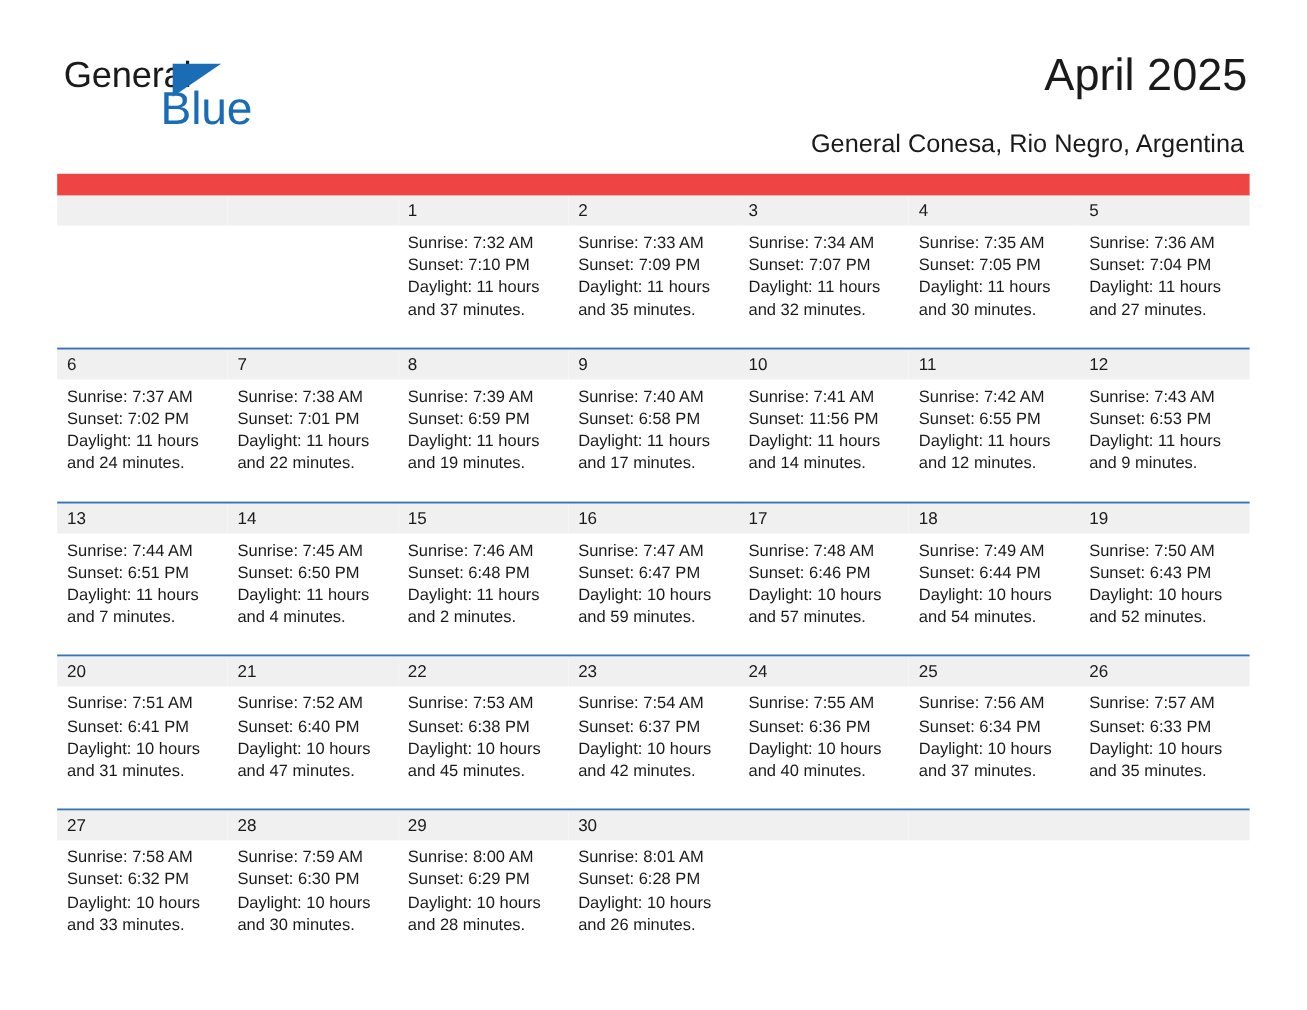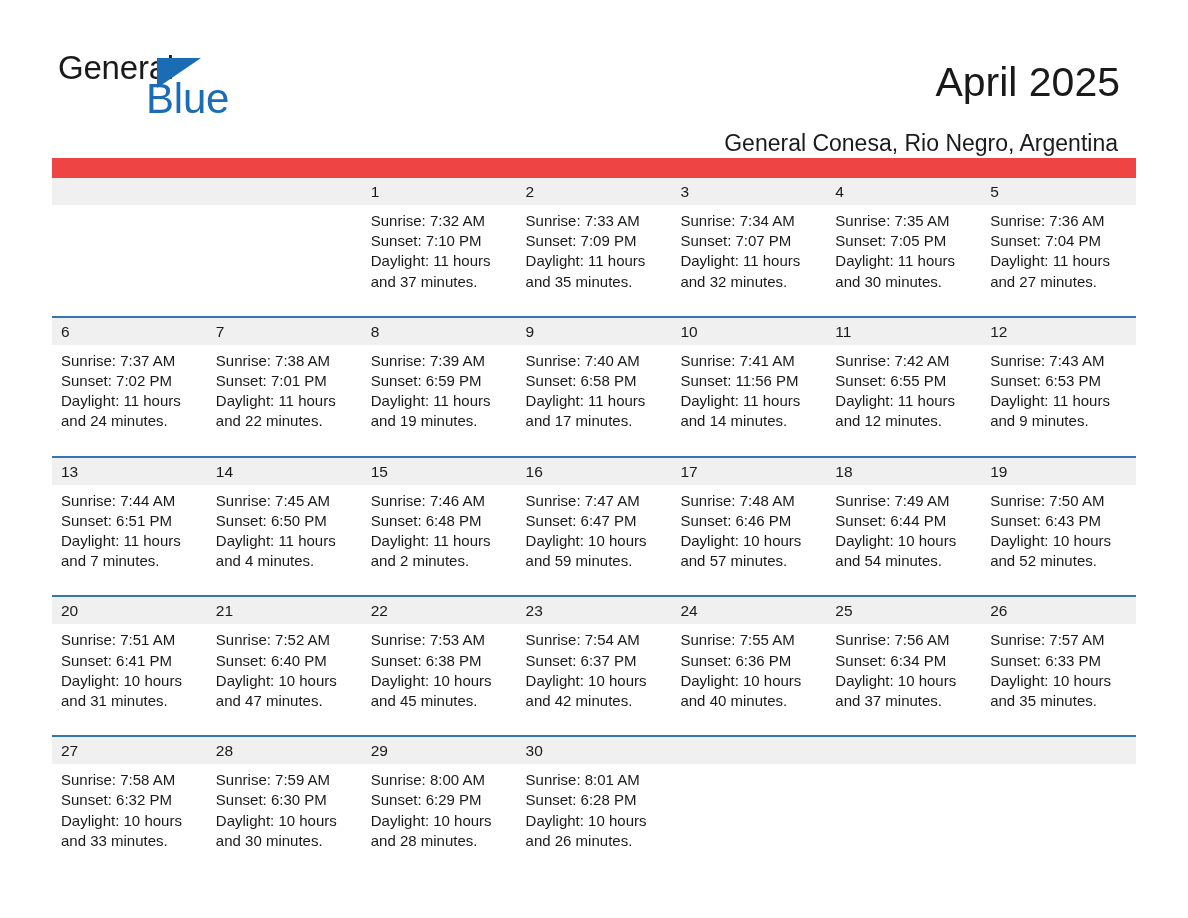--- a/index.html
+++ b/index.html
@@ -68,33 +68,33 @@
   .title {
     position: absolute;
     right: 54px;
     top: 44px;
     font-size: 41px;
     line-height: 48px;
     color: #1a1a1a;
     text-align: right;
     white-space: nowrap;
     font-weight: normal;
-    margin: 14px;
+    margin: 0;
   }
   .subtitle {
     position: absolute;
     right: 54px;
     top: 113px;
     font-size: 23px;
     line-height: 28px;
     color: #1a1a1a;
     text-align: right;
     white-space: nowrap;
     font-weight: normal;
-    margin: 16px;
+    margin: 3px;
   }
 
   
   .calendar {
     position: absolute;
     left: 52px;
     top: 158px;
     width: 1084px;
   }
 

